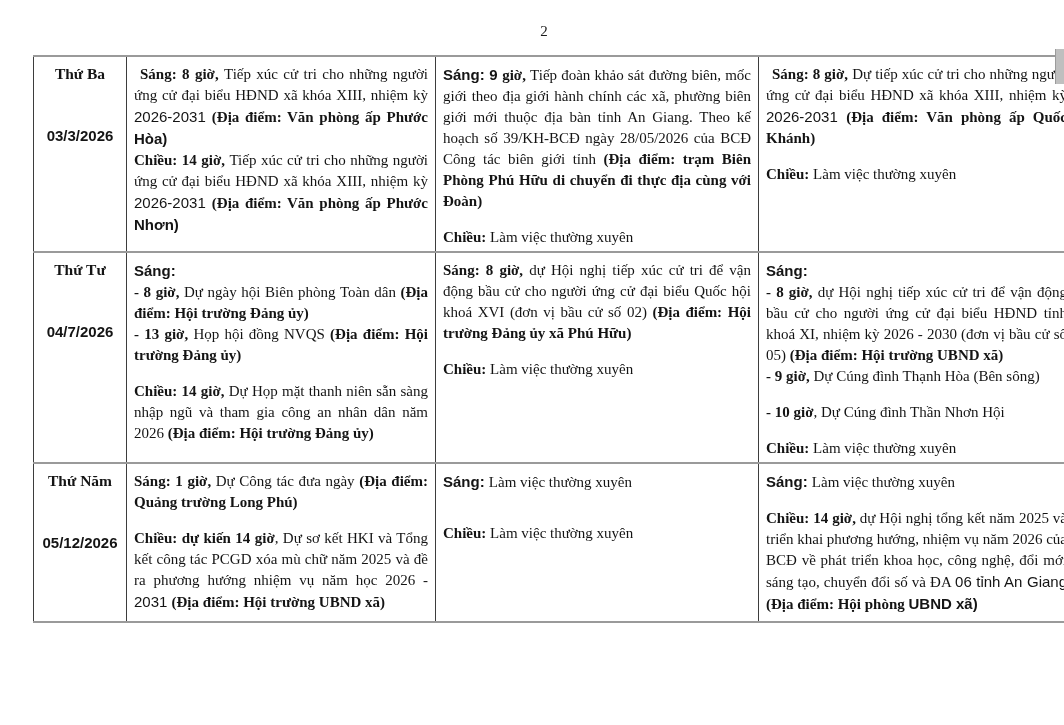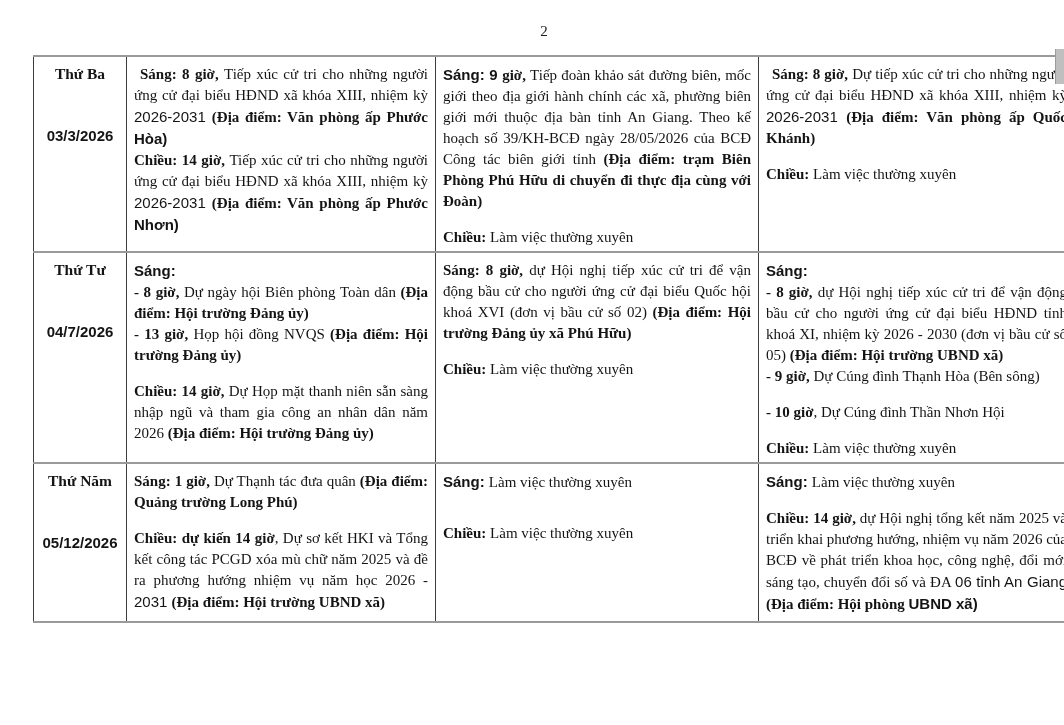--- a/index.html
+++ b/index.html
@@ -134,21 +134,21 @@
               <p class="p-empty"></p>
               <p><span class="b">Chiều: </span><span>Làm việc thường xuyên</span></p>
             </td>
           </tr>
           <tr>
             <td class="day-cell">
               <div class="day-name">Thứ Năm</div>
               <div class="day-date">05/12/2026</div>
             </td>
             <td class="content-cell">
-              <p><span class="b">Sáng: 1 giờ, </span><span>Dự Thạnh tác đưa quân </span><span class="b">(Địa điểm: Quảng trường Long Phú)</span></p>
+              <p><span class="b">Sáng: 1 giờ, </span><span>Dự Công tác đưa ngày </span><span class="b">(Địa điểm: Quảng trường Long Phú)</span></p>
               <p class="p-empty"></p>
               <p><span class="b">Chiều: dự kiến 14 giờ</span><span>, Dự sơ kết HKI và Tổng kết công tác PCGD xóa mù chữ năm 2025 và đề ra phương hướng nhiệm vụ năm học 2026 - </span><span class="sans">2031 </span><span class="b">(Địa điểm: Hội trường UBND xã)</span></p>
             </td>
             <td class="content-cell">
               <p><span class="b sans">Sáng: </span><span>Làm việc thường xuyên</span></p>
               <p class="p-empty"></p>
               <p class="p-empty"></p>
               <p><span class="b">Chiều: </span><span>Làm việc thường xuyên</span></p>
             </td>
             <td class="content-cell">

